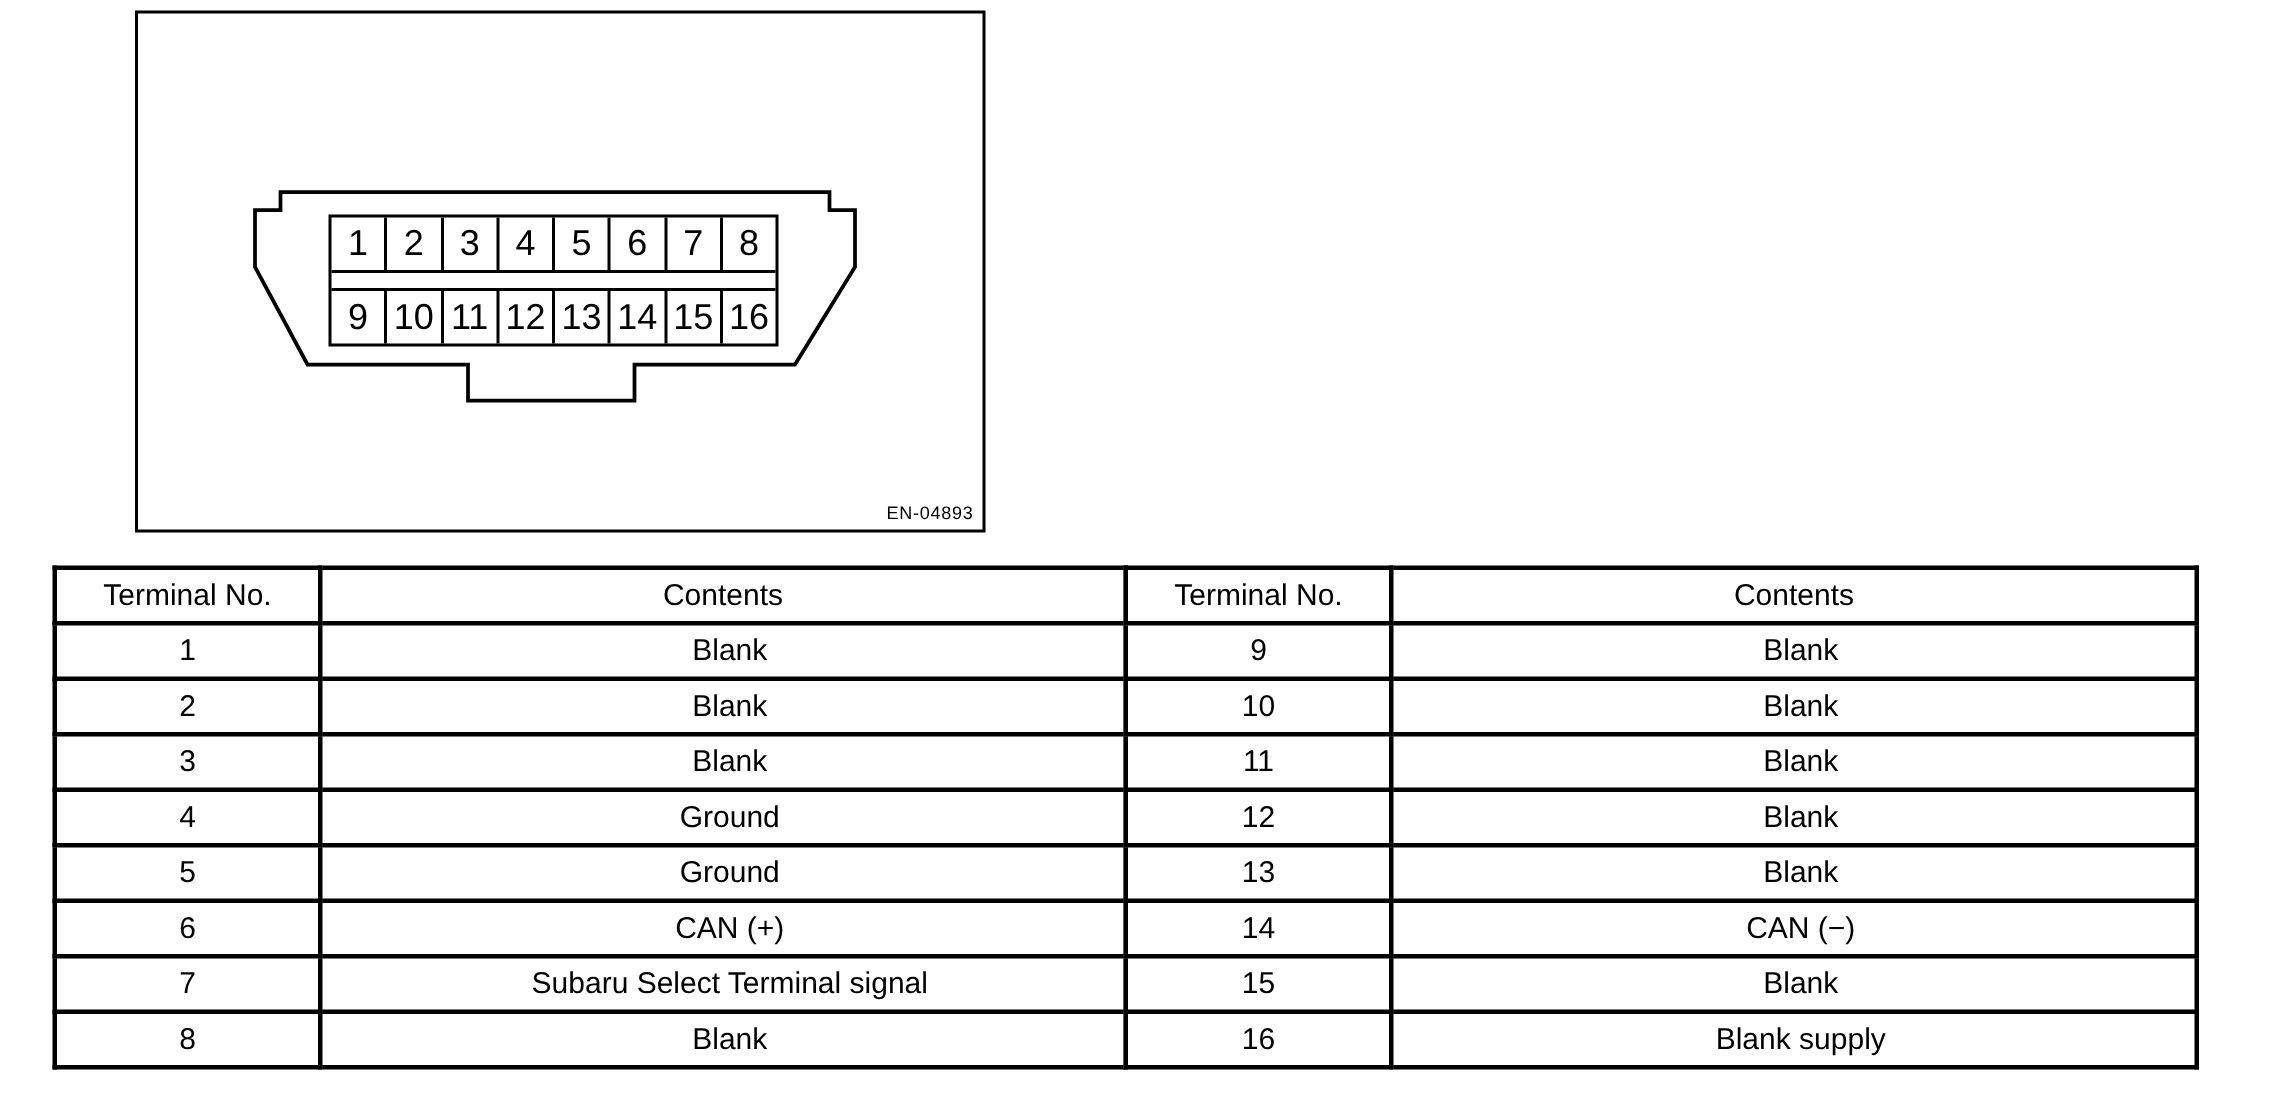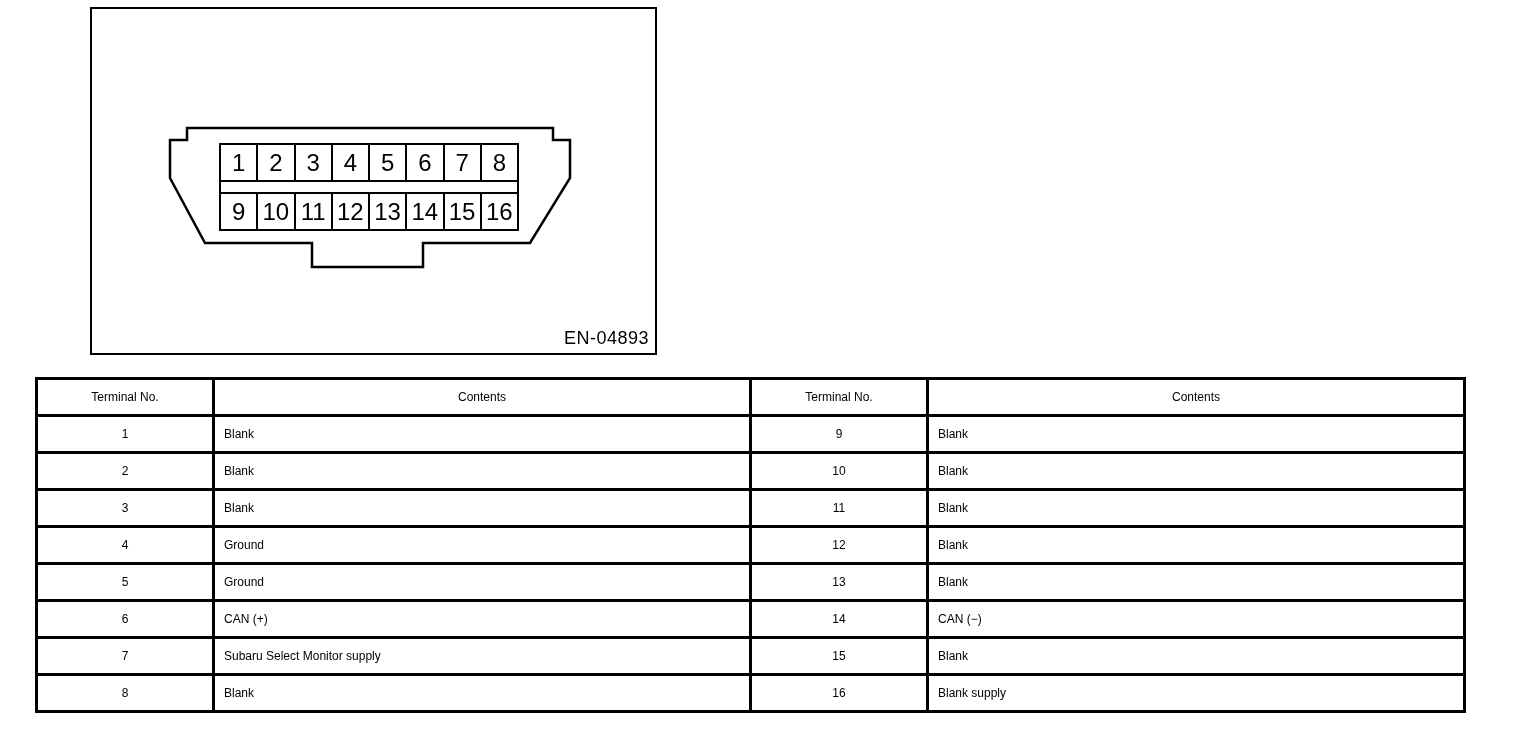--- a/index.html
+++ b/index.html
@@ -51,21 +51,21 @@
     align-items: center;
     justify-content: center;
     font-size: 24px;
     line-height: 1;
   }
   .pin-cell + .pin-cell { border-left: 2px solid #000; }
   .figure-code {
     position: absolute;
     right: 6px;
     bottom: 4px;
-    font-size: 18px;
+    font-size: 12px;
     letter-spacing: 0.5px;
     margin-left: 39px;
   }
 
   
   .tables-wrap {
     position: absolute;
     left: 35px;
     top: 377px;
     display: flex;
@@ -74,31 +74,31 @@
   table.terminal-table {
     border-collapse: collapse;
     table-layout: fixed;
     background: #ffffff;
   }
   table.terminal-table + table.terminal-table { margin-left: -3px; }
   .terminal-table th,
   .terminal-table td {
     border: 3px solid #000;
     height: 34px;
-    font-size: 12px;
+    font-size: 20px;
     font-weight: normal;
     padding: 0;
     vertical-align: middle;
     white-space: nowrap;
     overflow: hidden;
   }
   .col-terminal { width: 177px; }
   .col-contents { width: 537px; }
   .cell-center { text-align: center; }
-  .cell-left { text-align: left; padding-left: 9px !important; }
+  .cell-left { text-align: center; padding-left: 9px !important; }
 </style>
 </head>
 <body>
 
 <div class="page">
 
   <div class="figure-frame">
     <svg class="connector-svg" viewBox="0 0 563 344" xmlns="http://www.w3.org/2000/svg">
       <path d="M95,119 H461 V131 H478 V169 L438,234 H331 V258 H220 V234 H113 L78,169 V131 H95 Z" fill="#ffffff" stroke="#000000" stroke-width="2.5" stroke-linejoin="miter"></path>
     </svg>
@@ -163,21 +163,21 @@
         <tr>
           <td class="cell-center">5</td>
           <td class="cell-left">Ground</td>
         </tr>
         <tr>
           <td class="cell-center">6</td>
           <td class="cell-left">CAN (+)</td>
         </tr>
         <tr>
           <td class="cell-center">7</td>
-          <td class="cell-left">Subaru Select Monitor supply</td>
+          <td class="cell-left">Subaru Select Terminal signal</td>
         </tr>
         <tr>
           <td class="cell-center">8</td>
           <td class="cell-left">Blank</td>
         </tr>
       </tbody>
     </table>
 
     <table class="terminal-table">
       <colgroup>

